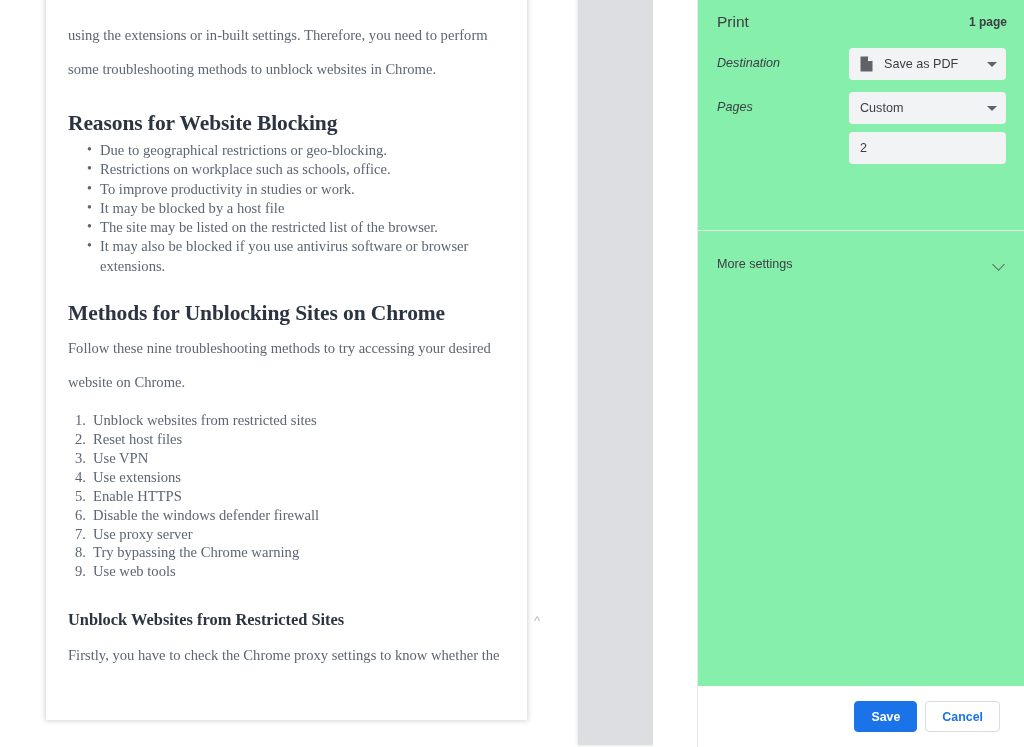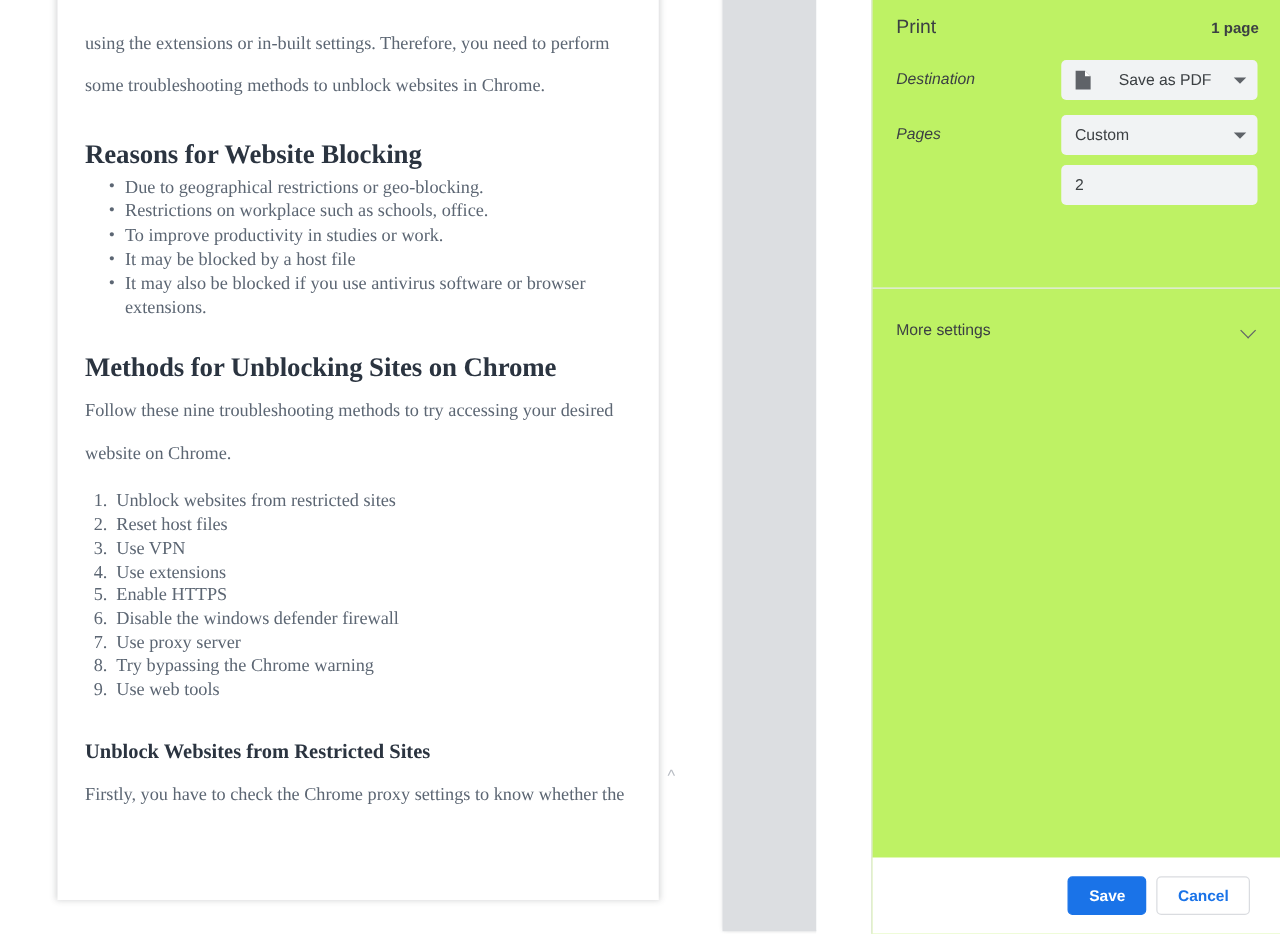--- a/index.html
+++ b/index.html
@@ -130,21 +130,21 @@
     height: 751px;
     background: #dcdee1;
     box-shadow: 0 0 4px 0 rgba(60,64,67,.20);
   }
 
   
   #print-panel {
     position: absolute;
     left: 697px; top: 0;
     width: 327px; height: 747px;
-    background: #bef264;
+    background: #86efac;
     border-left: 1px solid #e6e8ea;
   }
 
   #panel-header {
     position: absolute;
     left: 0; top: 0;
     width: 327px; height: 44px;
     display: flex;
     align-items: center;
     padding: 0 18px 0 19px;
@@ -189,21 +189,20 @@
     background: #f1f3f4;
     border: none;
     border-radius: 4px;
     display: flex;
     align-items: center;
     padding: 0 28px 0 11px;
     font-size: 12.6px;
     color: #3c4043;
     cursor: pointer;
     width: 100%;
-    gap: 11px;
   }
   .gselect .sel-text { white-space: nowrap; overflow: hidden; }
   .gselect .caret {
     position: absolute;
     right: 9px; top: 50%;
     margin-top: -2px;
     width: 0; height: 0;
     border-left: 5px solid transparent;
     border-right: 5px solid transparent;
     border-top: 5px solid #5f6368;
@@ -321,20 +320,21 @@
         <p class="doc-p">using the extensions or in-built settings. Therefore, you need to perform</p>
         <p class="doc-p">some troubleshooting methods to unblock websites in Chrome.</p>
 
         <h2 class="doc-h2">Reasons for Website Blocking</h2>
 
         <ul class="doc-ul">
           <li>Due to geographical restrictions or geo-blocking.</li>
           <li>Restrictions on workplace such as schools, office.</li>
           <li>To improve productivity in studies or work.</li>
           <li>It may be blocked by a host file</li>
+          <li>The site may be listed on the restricted list of the browser.</li>
           <li>It may also be blocked if you use antivirus software or browser extensions.</li>
         </ul>
 
         <h2 class="doc-h2">Methods for Unblocking Sites on Chrome</h2>
 
         <p class="doc-p">Follow these nine troubleshooting methods to try accessing your desired</p>
         <p class="doc-p">website on Chrome.</p>
 
         <ol class="doc-ol">
           <li>Unblock websites from restricted sites</li>

